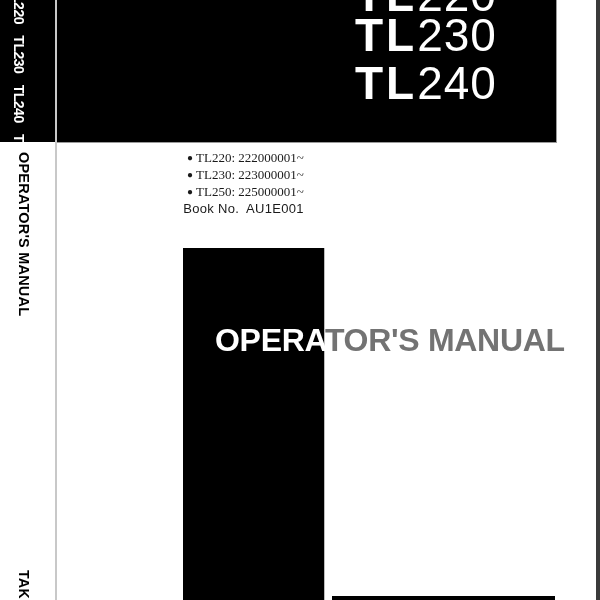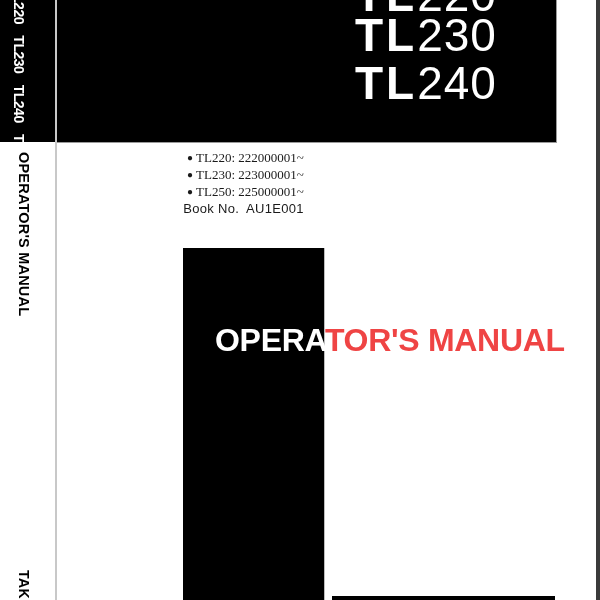--- a/index.html
+++ b/index.html
@@ -43,21 +43,21 @@
     .serial-item { display: block; padding-left: 4px; font-family: Liberation Serif, serif; }
     .serial-item .dot { font-size: 10px; margin-right: 3px; position: relative; top: -1px; }
     .book-line { display: block; letter-spacing: 0.3px; text-align: right; }
     .book-line .book-val { margin-left: 7px; }
     .black-column { position: absolute; left: 126px; top: 248px; width: 141px; height: 352px; background: #000; border-right: 1px solid #bdbdbd; }
     .main-title {
       position: absolute; left: 158px; top: 322px; font-size: 32px; font-weight: bold;
       white-space: nowrap; letter-spacing: -0.3px; line-height: 36px;
     }
     .main-title .part-white { color: #fff; }
-    .main-title .part-black { color: #ef4444; text-align: center; }
+    .main-title .part-black { color: #737373; text-align: center; }
     .bottom-bar { position: absolute; left: 275px; top: 596px; width: 223px; height: 4px; background: #000; }
     .right-border { position: absolute; left: 596px; top: 0; width: 4px; height: 600px; background: #3a3a3a; }
   </style>
 </head>
 <body>
 
 <div class="spine">
   <div class="spine-top">
     <div class="spine-models">TL220 TL230 TL240 TL250</div>
   </div>

